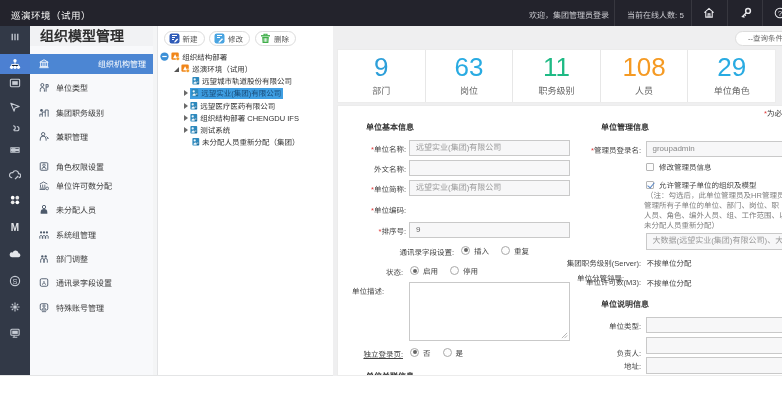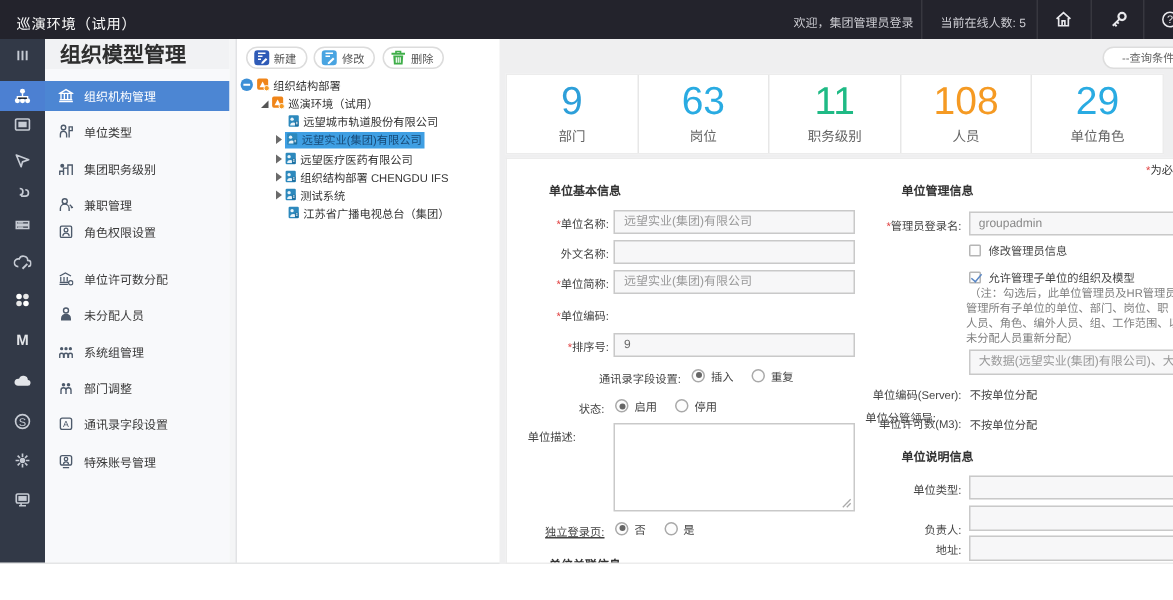--- a/index.html
+++ b/index.html
@@ -14,21 +14,21 @@
 
 #rail{left:0;top:26px;width:30px;height:350px;background:#323947;}
 #rail .ric{position:absolute;left:0;width:30px;height:18px;display:flex;align-items:center;justify-content:center;}
 #rail .active{background:#4c80d2;height:20px;}
 
 #sidebar{left:30px;top:26px;width:123px;height:350px;background:#f8f9fb;}
 #sidebar .hd{position:absolute;left:0;top:0;width:123px;height:20px;padding-left:10px;font-size:14px;font-weight:bold;color:#2f2f2f;line-height:20px;background:#f1f2f4;}
 .mitem{position:absolute;left:0;width:123px;height:20px;display:flex;align-items:center;}
 .mitem .mic{width:10px;height:11px;margin-left:9px;flex:none;display:flex;align-items:center;justify-content:center;}
 .mitem .mtx{margin-left:7px;font-size:8px;color:#3a3a3a;white-space:nowrap;}
-.mitem.sel{background:#4c86d3;}
+.mitem.sel{background:#4c86d3;gap:42px;}
 .mitem.sel .mtx{color:#fff;}
 
 #gap1{left:153px;top:26px;width:5px;height:350px;background:#f4f5f6;border-right:1px solid #e2e3e5;}
 
 #treep{left:158px;top:26px;width:175px;height:350px;background:#fff;}
 .pill{position:absolute;top:4.5px;height:15px;border:1px solid #dcdcdc;border-radius:8px;background:#fff;display:flex;align-items:center;padding:0 6px 0 4px;}
 .pill .ptx{font-size:7.5px;color:#555;margin-left:3px;white-space:nowrap;}
 .trow{position:absolute;white-space:nowrap;font-size:7.5px;color:#333;height:9px;line-height:9px;}
 .trow svg{display:inline-block;}
 
@@ -194,21 +194,21 @@
         </div>
         <div class="mitem" style="top:100.6px;font-family:Liberation Serif, serif;">
           <span class="mic">
             <svg width="11" height="11" viewBox="0 0 12 12">
               <circle cx="5" cy="3.2" r="2" fill="none" stroke="#4d5a6b" stroke-width="1.1"></circle>
               <path d="M1.5 11 V9 a3.5 3.5 0 0 1 7 0 V11 M9 6 l2.5 2.5 M10 8.7 l1-1" fill="none" stroke="#4d5a6b" stroke-width="1.1"></path>
             </svg>
           </span>
           <span class="mtx">兼职管理</span>
         </div>
-        <div class="mitem" style="top:118px;font-family:Liberation Serif, serif;">
+        <div class="mitem" style="top:130px;font-family:Liberation Serif, serif;">
           <span class="mic">
             <svg width="11" height="11" viewBox="0 0 12 12">
               <rect x="1.5" y="1.5" width="9" height="9" rx="1" fill="none" stroke="#4d5a6b" stroke-width="1.1"></rect>
               <circle cx="6" cy="4.5" r="1.5" fill="none" stroke="#4d5a6b" stroke-width="1"></circle>
               <path d="M3.5 9.5 a2.5 2.5 0 0 1 5 0" fill="none" stroke="#4d5a6b" stroke-width="1"></path>
             </svg>
           </span>
           <span class="mtx">角色权限设置</span>
         </div>
         <div class="mitem" style="top:149.3px;">
@@ -283,21 +283,21 @@
       <span class="ptx">新建</span>
     </div>
     <div class="pill" style="left:51px;">
       <svg width="11" height="11" viewBox="0 0 11 11">
           <rect x="0.5" y="0.5" width="10" height="10" rx="2.2" fill="#49a4e1"></rect>
           <path d="M3 2.5 H8 M3 4.5 H6" stroke="#fff" stroke-width="1"></path>
           <path d="M4.8 8.5 L8 5.3 L9 6.3 L5.8 9.5 L4.4 9.8 Z" fill="#fff"></path>
         </svg>
       <span class="ptx">修改</span>
     </div>
-    <div class="pill" style="left:97px;">
+    <div class="pill" style="left:97px;font-family:Liberation Mono, monospace;">
       <svg width="11" height="11" viewBox="0 0 11 11">
           <path d="M1 2.8 H10" stroke="#3fae49" stroke-width="1.4"></path>
           <path d="M4 2.5 V1.3 H7 V2.5" fill="none" stroke="#3fae49" stroke-width="1.1"></path>
           <path d="M2.2 4 H8.8 L8.4 10 H2.6 Z" fill="#3fae49"></path>
           <path d="M4.2 5.2 V8.8 M5.5 5.2 V8.8 M6.8 5.2 V8.8" stroke="#fff" stroke-width="0.8"></path>
         </svg>
       <span class="ptx">删除</span>
     </div>
     <div id="tree">
         <div class="trow" style="left:2px;top:25.5px;"><svg width="9" height="9" viewBox="0 0 12 12" style="vertical-align:-1px">
@@ -347,21 +347,21 @@
             <path d="M1.8 9.5 a2.6 2.6 0 0 1 5.2 0" fill="#eaf4fa"></path>
             <path d="M5.8 6 h3 v4 h-3 z" fill="#1d6fa0"></path>
             <path d="M6.6 6.8 h1.4 M6.6 8 h1.4" stroke="#fff" stroke-width="0.7"></path>
           </svg> <span>测试系统</span></div>
         <div class="trow" style="left:34px;top:111.30000000000001px;"><svg width="8" height="9" viewBox="0 0 10 11" style="vertical-align:-1px">
             <rect x="0.5" y="1" width="8.5" height="9.5" rx="1" fill="#2d89bd"></rect>
             <rect x="2" y="2.8" width="2.8" height="2.8" rx="1.4" fill="#eaf4fa"></rect>
             <path d="M1.8 9.5 a2.6 2.6 0 0 1 5.2 0" fill="#eaf4fa"></path>
             <path d="M5.8 6 h3 v4 h-3 z" fill="#1d6fa0"></path>
             <path d="M6.6 6.8 h1.4 M6.6 8 h1.4" stroke="#fff" stroke-width="0.7"></path>
-          </svg> <span>江苏省广播电视总台（集团）</span></div>
+          </svg> <span>未分配人员重新分配（集团）</span></div>
       </div>
   </div>
 
   <div class="abs" style="left:0;top:375px;width:337px;height:1px;background:#e4e5e6;"></div>
 
   <div id="content" class="abs">
     <div id="qbtn">--查询条件--</div>
     <div id="stats">
       <div class="cell">
           <div class="num" style="color:#2d9fd9;">9</div>
@@ -431,21 +431,21 @@
           <span class="cbox"></span>
           <span class="rlab" style="margin-left:5px;">修改管理员信息</span>
         </div>
         <div style="position:absolute;left:308px;top:73.5px;height:10px;display:flex;align-items:center;white-space:nowrap;">
           <span class="cbox on"></span>
           <span class="rlab" style="margin-left:5px;">允许管理子单位的组织及模型</span>
         </div>
         <div class="note" style="left:306px;top:85px;">&nbsp;（注：勾选后，此单位管理员及HR管理员<br>管理所有子单位的单位、部门、岗位、职<br>人员、角色、编外人员、组、工作范围、以<br>未分配人员重新分配）</div>
         <div class="flabel" style="right:158px;top:130.2px;margin-top:36px;">单位分管领导:</div>
         <div class="finput" style="left:307.5px;top:127px;width:141px;height:16.5px;line-height:14.5px;">大数据(远望实业(集团)有限公司)、大数据</div>
-        <div class="flabel" style="right:141px;top:150.8px;">单位编码(Server):</div>
+        <div class="flabel" style="right:141px;top:150.8px;">集团职务级别(Server):</div>
         <div style="position:absolute;left:308.5px;top:151px;font-size:7.5px;color:#444;white-space:nowrap;">不按单位分配</div>
         <div class="flabel" style="right:141px;top:170.3px;">单位许可数(M3):</div>
         <div style="position:absolute;left:308.5px;top:170.5px;font-size:7.5px;color:#444;white-space:nowrap;">不按单位分配</div>
         <div class="sechd" style="left:263px;top:191.5px;">单位说明信息</div>
         <div class="flabel" style="right:141px;top:213.5px;">单位类型:</div>
         <div class="finput" style="left:307.5px;top:210.5px;width:141px;height:16.5px;line-height:14.5px;"></div>
         <div class="flabel" style="right:141px;top:217px;margin-top:24px;">负责人:</div>
         <div class="finput" style="left:307.5px;top:231px;width:141px;height:16.5px;line-height:14.5px;"></div>
         <div class="flabel" style="right:141px;top:254px;">地址:</div>
         <div class="finput" style="left:307.5px;top:251.2px;width:141px;height:16.5px;line-height:14.5px;"></div>

